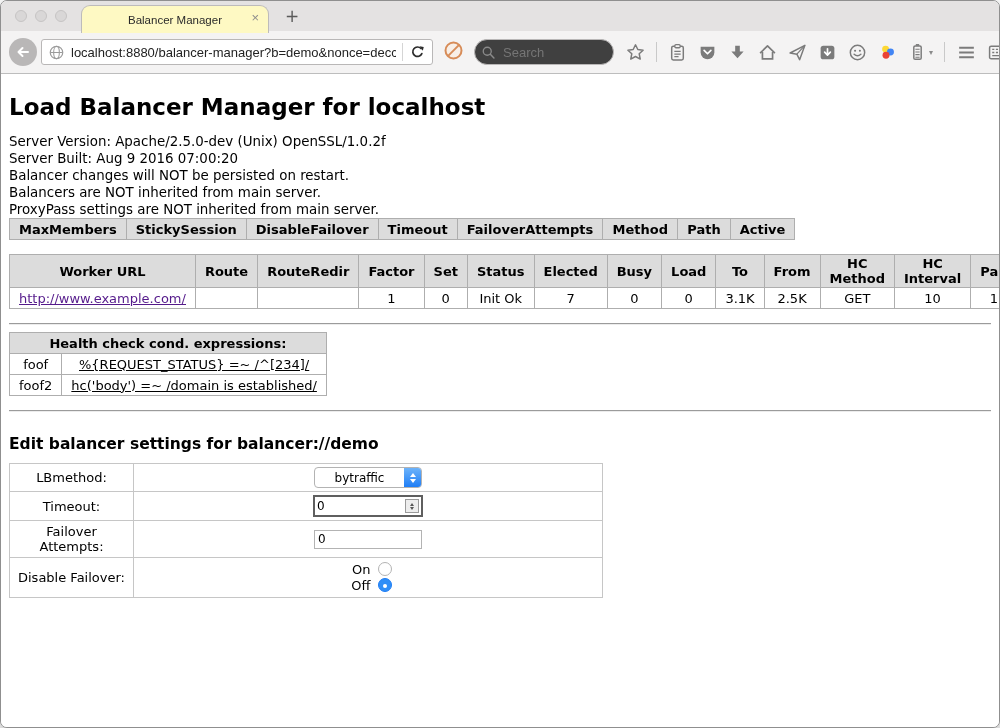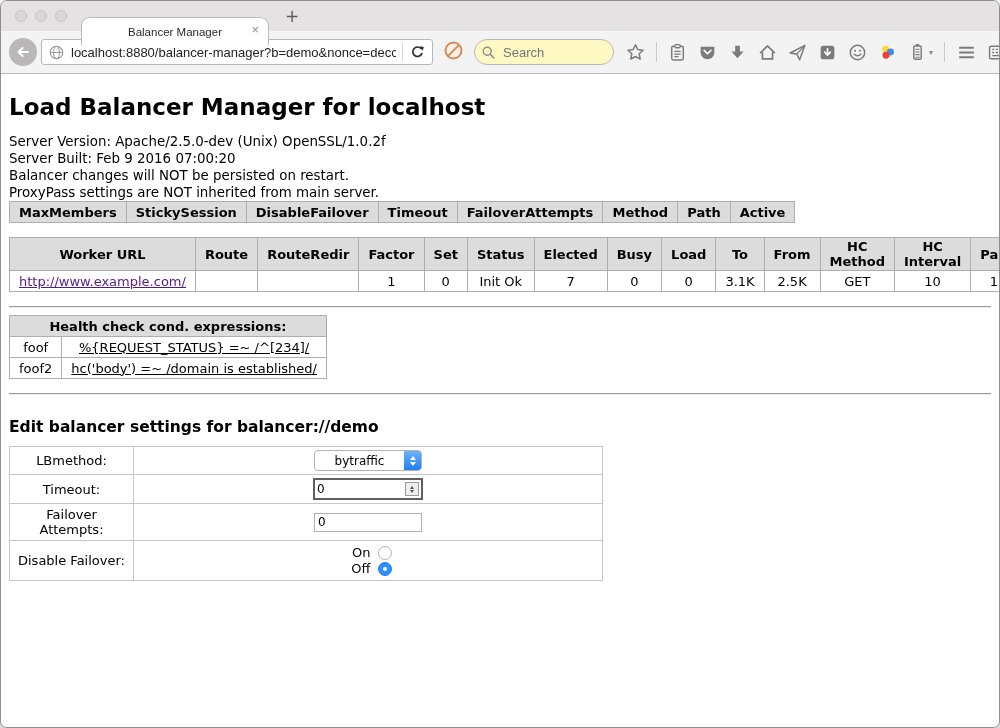--- a/index.html
+++ b/index.html
@@ -4,35 +4,35 @@
 <style>
   html,body{margin:0;padding:0;background:#fff;}
   body{width:1000px;height:728px;overflow:hidden;font-family:"DejaVu Sans",sans-serif;}
   .window{width:1000px;height:728px;box-sizing:border-box;border:1px solid #8f8f8f;border-radius:7px;
           overflow:hidden;display:flex;flex-direction:column;box-shadow:0 6px 18px rgba(0,0,0,.35);background:#fff;}
 
   
   .tabstrip{height:30px;background:#e4e2e2;position:relative;flex:none;}
   .lights{position:absolute;left:14px;top:9px;display:flex;gap:8px;}
   .light{width:12px;height:12px;border-radius:50%;background:#d9d7d7;border:1px solid #c6c4c4;box-sizing:border-box;}
-  .tab{position:absolute;left:80px;top:4px;width:186px;height:27px;background:#ffffff;border:1px solid #bdbbbb;
+  .tab{position:absolute;left:80px;top:4px;width:186px;height:27px;background:#fef9c3;border:1px solid #bdbbbb;
        border-bottom:none;border-radius:9px 9px 0 0;display:flex;align-items:center;justify-content:center;
-       font:11.5px "Liberation Sans",sans-serif;color:#2a2a2a;margin-top:12px;}
+       font:11.5px "Liberation Sans",sans-serif;color:#2a2a2a;}
   .tab-close{position:absolute;right:9px;top:5px;color:#8d8d8d;font-size:13px;line-height:13px;cursor:default;}
   .newtab{position:absolute;left:284px;top:5px;font-size:17px;color:#5a5a5a;line-height:20px;}
 
   .toolbar{height:42px;background:#f4f3f3;border-bottom:1px solid #bdbdbd;display:flex;align-items:center;
            padding:0 8px;flex:none;font-family:"Liberation Sans",sans-serif;}
   .backbtn{width:28px;height:28px;border-radius:50%;background:#b9b7b7;flex:none;display:flex;align-items:center;justify-content:center;margin-right:4px;}
   .urlbar{width:392px;height:26px;background:#fff;border:1px solid #b9b7b7;border-radius:3px;display:flex;
           align-items:center;padding:0 6px;gap:6px;flex:none;box-sizing:border-box;}
   .url-text{font-size:13px;color:#222;white-space:nowrap;overflow:hidden;flex:1;}
   .url-sep{width:1px;height:18px;background:#d5d5d5;}
   .blockicon{margin:0 10px;flex:none;}
-  .searchbar{width:140px;height:26px;background:#fef9c3;border:1px solid #b9b7b7;border-radius:13px;display:flex;
+  .searchbar{width:140px;height:26px;background:#404040;border:1px solid #b9b7b7;border-radius:13px;display:flex;
              align-items:center;padding:0 6px;gap:5px;flex:none;box-sizing:border-box;}
   .search-ph{font-size:13px;color:#8a8a8a;border:none;outline:none;width:100px;background:transparent;font-family:"Liberation Sans",sans-serif;}
   .tbicons{display:flex;align-items:center;gap:11px;margin-left:12px;}
   .tbicons .icon{flex:none;display:flex;align-items:center;}
   .vsep{width:1px;height:20px;background:#c9c9c9;}
   .caret{font-size:8px;color:#8a8a8a;margin-left:2px;}
 
   
   .content{flex:1;background:#fff;padding:0 8px;color:#000;overflow:hidden;}
   h1{font-size:23px;margin:20px 0 13px;font-weight:bold;}
@@ -64,21 +64,21 @@
              border:2px solid #5f5f5f;background:#fff;font-size:12px;padding:0 2px;vertical-align:middle;}
   .spin{width:12px;height:12px;border:1px solid #9a9a9a;background:#ededed;display:flex;flex-direction:column;
         align-items:center;justify-content:center;gap:1px;}
   .spin .tri-up{border-left-width:2.5px;border-right-width:2.5px;border-bottom:3px solid #555;}
   .spin .tri-dn{border-left-width:2.5px;border-right-width:2.5px;border-top:3px solid #555;}
 
   input.text-input{border:1px solid #b3b3b3;height:17px;font-size:12px;padding:0 3px;background:#fff;
                    font-family:"DejaVu Sans",sans-serif;vertical-align:middle;box-sizing:content-box;}
   .w100{width:100px;}
 
-  .radio-row{display:flex;justify-content:center;align-items:center;margin:1px 0;}
+  .radio-row{display:flex;justify-content:center;margin:1px 0;}
   .rlabel{width:26px;text-align:right;margin-right:7px;font-size:13px;}
   .radio{width:14px;height:14px;border-radius:50%;border:1px solid #b3b3b3;background:#fff;box-sizing:border-box;position:relative;}
   .radio.checked{background:#2f8ef7;border-color:#1f7ef6;}
   .radio.checked::after{content:"";position:absolute;left:4.5px;top:4.5px;width:4px;height:4px;border-radius:50%;background:#fff;}
 </style>
 </head>
 <body>
 
 <div class="window">
 
@@ -207,22 +207,23 @@
           </svg>
       </span>
     </div>
   </div>
 
   <div class="content">
     <h1>Load Balancer Manager for localhost</h1>
 
     <div class="info">
       <div>Server Version: Apache/2.5.0-dev (Unix) OpenSSL/1.0.2f</div>
-      <div>Server Built: Feb 9 2016 07:00:20</div>
+      <div>Server Built: Aug 9 2016 07:00:20</div>
       <div>Balancer changes will NOT be persisted on restart.</div>
+      <div>Balancers are NOT inherited from main server.</div>
       <div>ProxyPass settings are NOT inherited from main server.</div>
     </div>
 
 
     <table class="data">
       <tbody>
           <tr>
         <th style="width:82px">MaxMembers</th>
         <th style="width:88px">StickySession</th>
         <th style="width:100px">DisableFailover</th>

